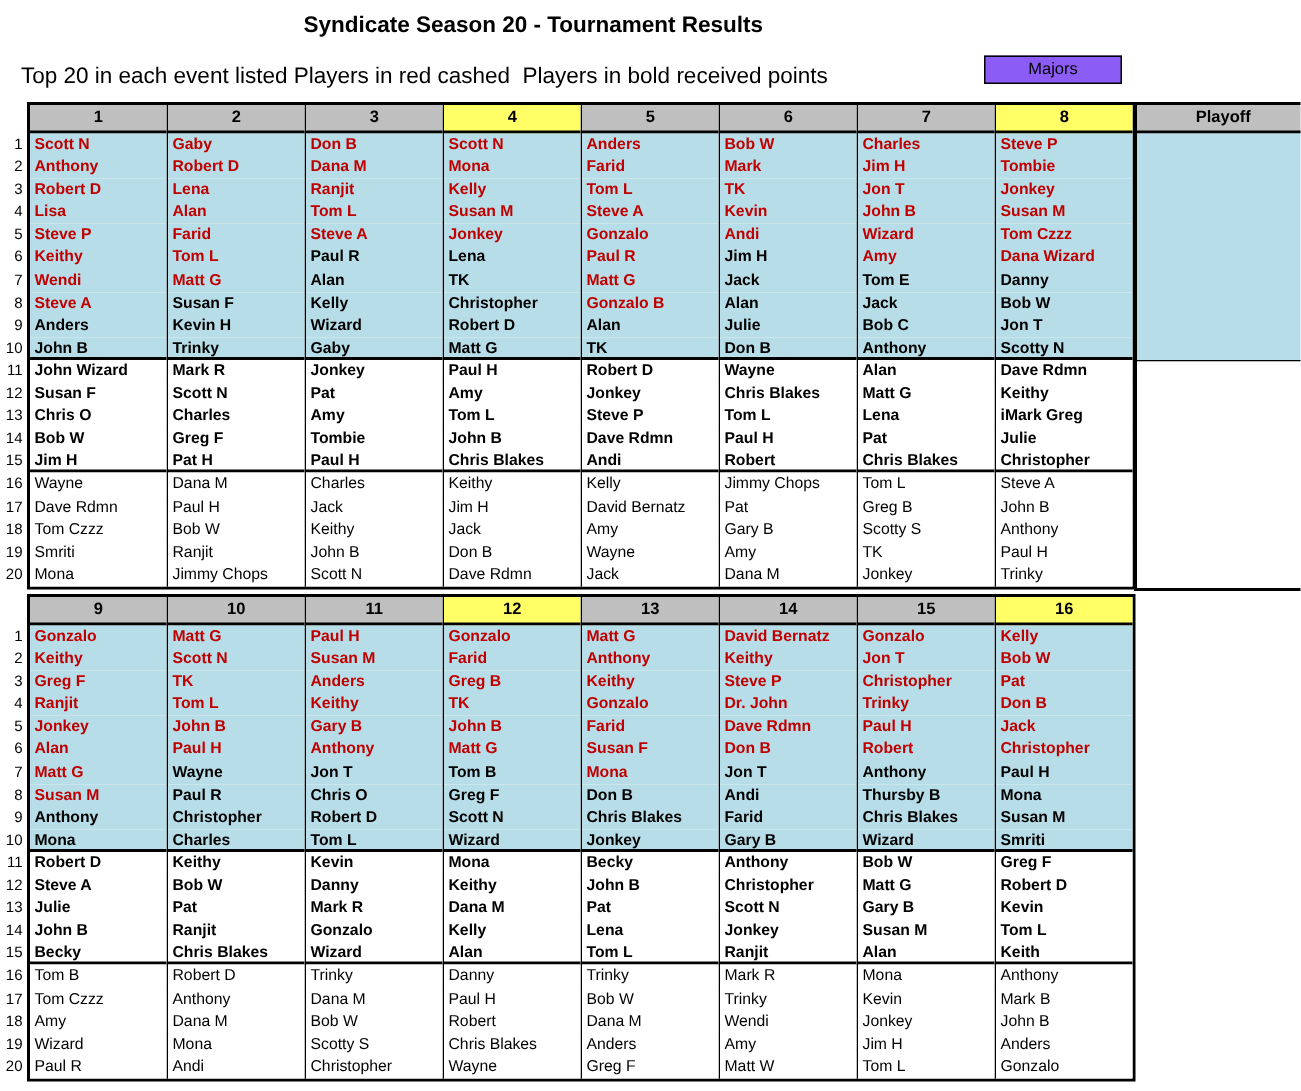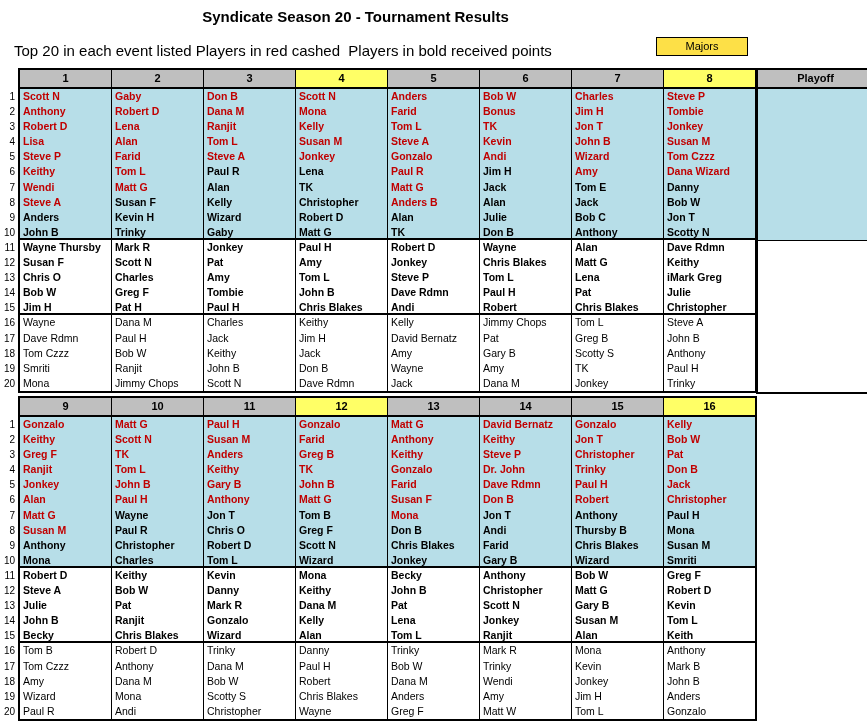--- a/index.html
+++ b/index.html
@@ -9,21 +9,21 @@
   }
   .title{
     position:absolute;top:8px;left:0;width:711px;text-align:center;
     font-size:15px;font-weight:bold;
   }
   .legend{
     position:absolute;top:42px;left:14px;font-size:15px;white-space:pre;
   }
   .majors{
     position:absolute;top:37px;left:656px;width:90px;height:17px;
-    background:#fde047;border:1px solid #000;text-align:center;
+    background:#8b5cf6;border:1px solid #000;text-align:center;
     font-size:11px;line-height:17px;
   }
   .tbl{position:absolute;left:3px;width:861px;height:326px;}
   #t1{top:68px;}
   #t2{top:396px;}
   .rownums{position:absolute;left:0;top:21px;width:12px;}
   .rownum{height:15.1px;font-size:10px;line-height:15.2px;text-align:right;}
   .grid{
     position:absolute;left:15px;top:0;display:flex;
     border:2px solid #000;background:#fff;
@@ -88,21 +88,21 @@
         <div class="cell blue red">Scott N</div>
         <div class="cell blue red">Anthony</div>
         <div class="cell blue red">Robert D</div>
         <div class="cell blue red">Lisa</div>
         <div class="cell blue red">Steve P</div>
         <div class="cell blue red">Keithy</div>
         <div class="cell blue red">Wendi</div>
         <div class="cell blue red">Steve A</div>
         <div class="cell blue bold">Anders</div>
         <div class="cell blue bold grp">John B</div>
-        <div class="cell bold">Wayne Thursby</div>
+        <div class="cell bold">John Wizard</div>
         <div class="cell bold">Susan F</div>
         <div class="cell bold">Chris O</div>
         <div class="cell bold">Bob W</div>
         <div class="cell bold grp">Jim H</div>
         <div class="cell">Wayne</div>
         <div class="cell">Dave Rdmn</div>
         <div class="cell">Tom Czzz</div>
         <div class="cell">Smriti</div>
         <div class="cell">Mona</div>
       </div>
@@ -177,38 +177,38 @@
       </div>
       <div class="col">
         <div class="hdr">5</div>
         <div class="cell blue red">Anders</div>
         <div class="cell blue red">Farid</div>
         <div class="cell blue red">Tom L</div>
         <div class="cell blue red">Steve A</div>
         <div class="cell blue red">Gonzalo</div>
         <div class="cell blue red">Paul R</div>
         <div class="cell blue red">Matt G</div>
-        <div class="cell blue red">Anders B</div>
+        <div class="cell blue red">Gonzalo B</div>
         <div class="cell blue bold">Alan</div>
         <div class="cell blue bold grp">TK</div>
         <div class="cell bold">Robert D</div>
         <div class="cell bold">Jonkey</div>
         <div class="cell bold">Steve P</div>
         <div class="cell bold">Dave Rdmn</div>
         <div class="cell bold grp">Andi</div>
         <div class="cell">Kelly</div>
         <div class="cell">David Bernatz</div>
         <div class="cell">Amy</div>
         <div class="cell">Wayne</div>
         <div class="cell">Jack</div>
       </div>
       <div class="col">
         <div class="hdr">6</div>
         <div class="cell blue red">Bob W</div>
-        <div class="cell blue red">Bonus</div>
+        <div class="cell blue red">Mark</div>
         <div class="cell blue red">TK</div>
         <div class="cell blue red">Kevin</div>
         <div class="cell blue red">Andi</div>
         <div class="cell blue bold">Jim H</div>
         <div class="cell blue bold">Jack</div>
         <div class="cell blue bold">Alan</div>
         <div class="cell blue bold">Julie</div>
         <div class="cell blue bold grp">Don B</div>
         <div class="cell bold">Wayne</div>
         <div class="cell bold">Chris Blakes</div>

